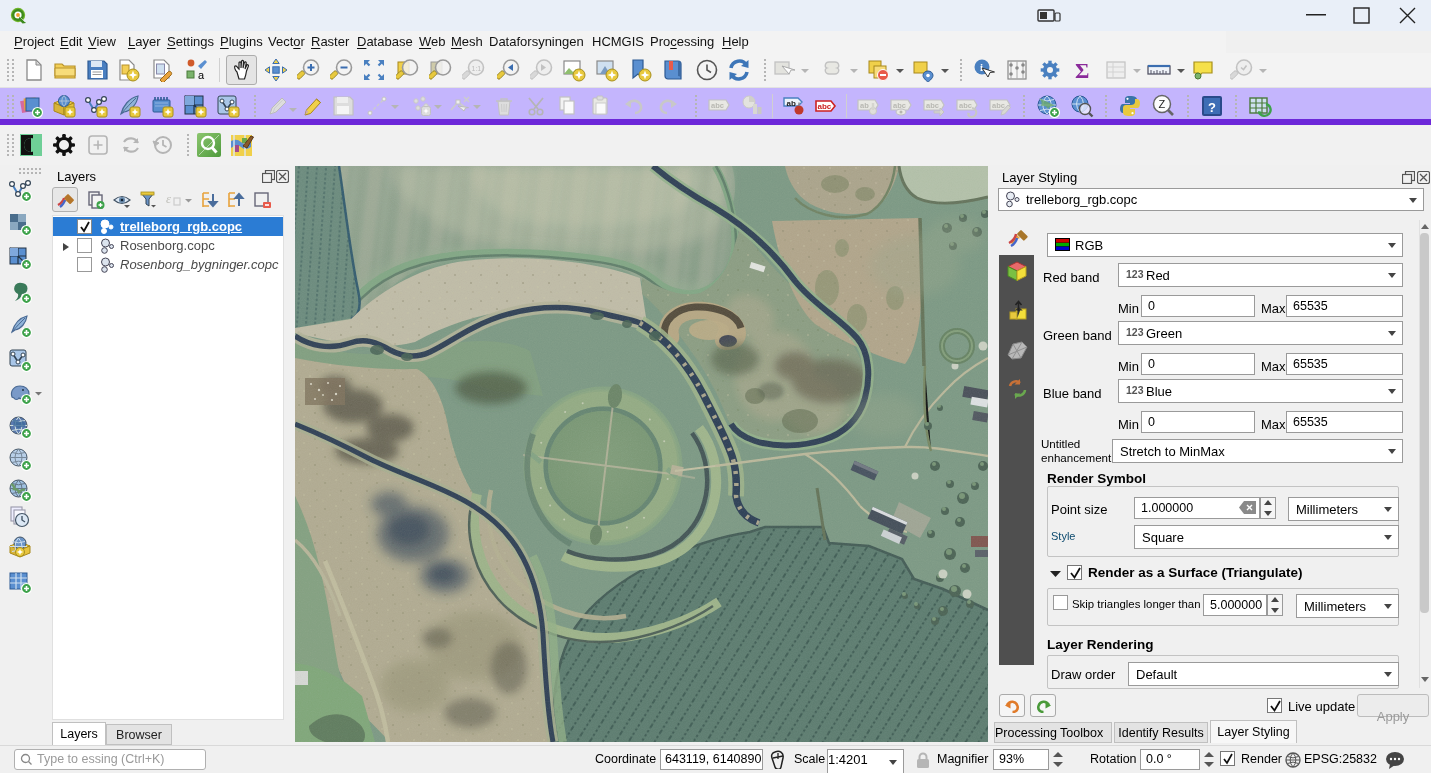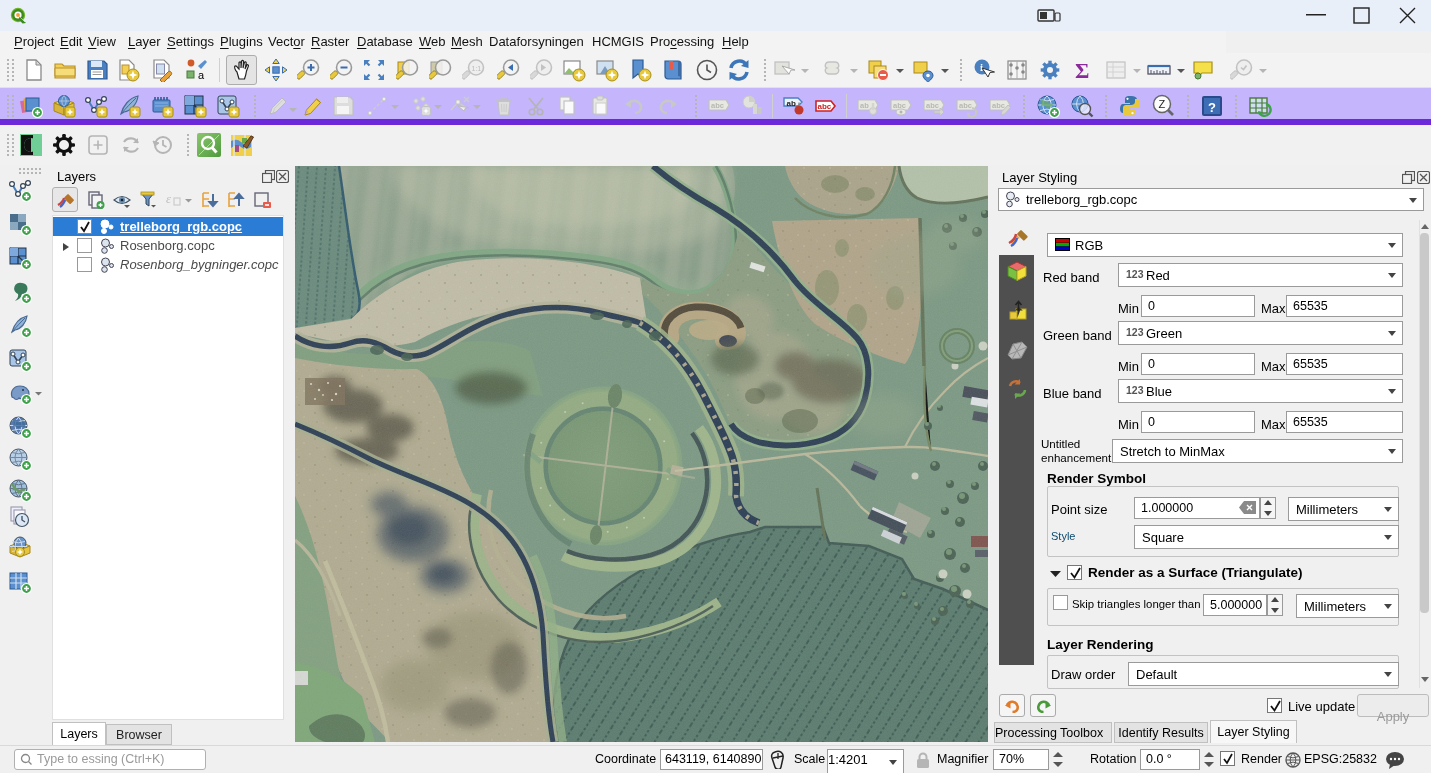--- a/index.html
+++ b/index.html
@@ -1300,21 +1300,21 @@
       <path d="M7 2 C12 0 16 3 15 8 l-2 9 c-.5 3-5 3-6 0 L4 8 C3 5 4 3 7 2z" fill="none" stroke="#222" stroke-width="1.5"></path>
       <path d="M10 3 v6 M5 8 l10-2" stroke="#222" stroke-width="1.3"></path>
     </svg>
 <div class="abs" style="left:794px;top:6px;color:#000">Scale</div>
 <div class="combo abs" style="left:827px;top:3px;width:77px;height:26px;padding:2px 0">1:4201<span class="arr"></span></div>
 <svg class="abs" style="left:914px;top:5px" width="18" height="18" viewBox="0 0 18 18">
       <rect x="3" y="8" width="12" height="9" rx="1.5" fill="#b5b5b5"></rect>
       <path d="M5.5 8 V6 a3.5 3.5 0 0 1 7 0 v2" fill="none" stroke="#b5b5b5" stroke-width="2"></path>
     </svg>
 <div class="abs" style="left:937px;top:6px;color:#000">Magnifier</div>
-<div class="inp abs" style="left:993px;top:3px;width:56px;height:21px;padding:2px 5px">70%</div>
+<div class="inp abs" style="left:993px;top:3px;width:56px;height:21px;padding:2px 5px">93%</div>
 <svg class="abs" style="left:1051px;top:5px" width="14" height="17" viewBox="0 0 14 17">
       <path d="M7 1 L12 6 H2z" fill="#555"></path>
       <path d="M7 16 L12 11 H2z" fill="#555"></path>
     </svg>
 <div class="abs" style="left:1090px;top:6px;color:#000">Rotation</div>
 <div class="inp abs" style="left:1140px;top:3px;width:60px;height:21px;padding:2px 5px">0.0 °</div>
 <svg class="abs" style="left:1202px;top:5px" width="14" height="17" viewBox="0 0 14 17">
       <path d="M7 1 L12 6 H2z" fill="#555"></path>
       <path d="M7 16 L12 11 H2z" fill="#555"></path>
     </svg>

